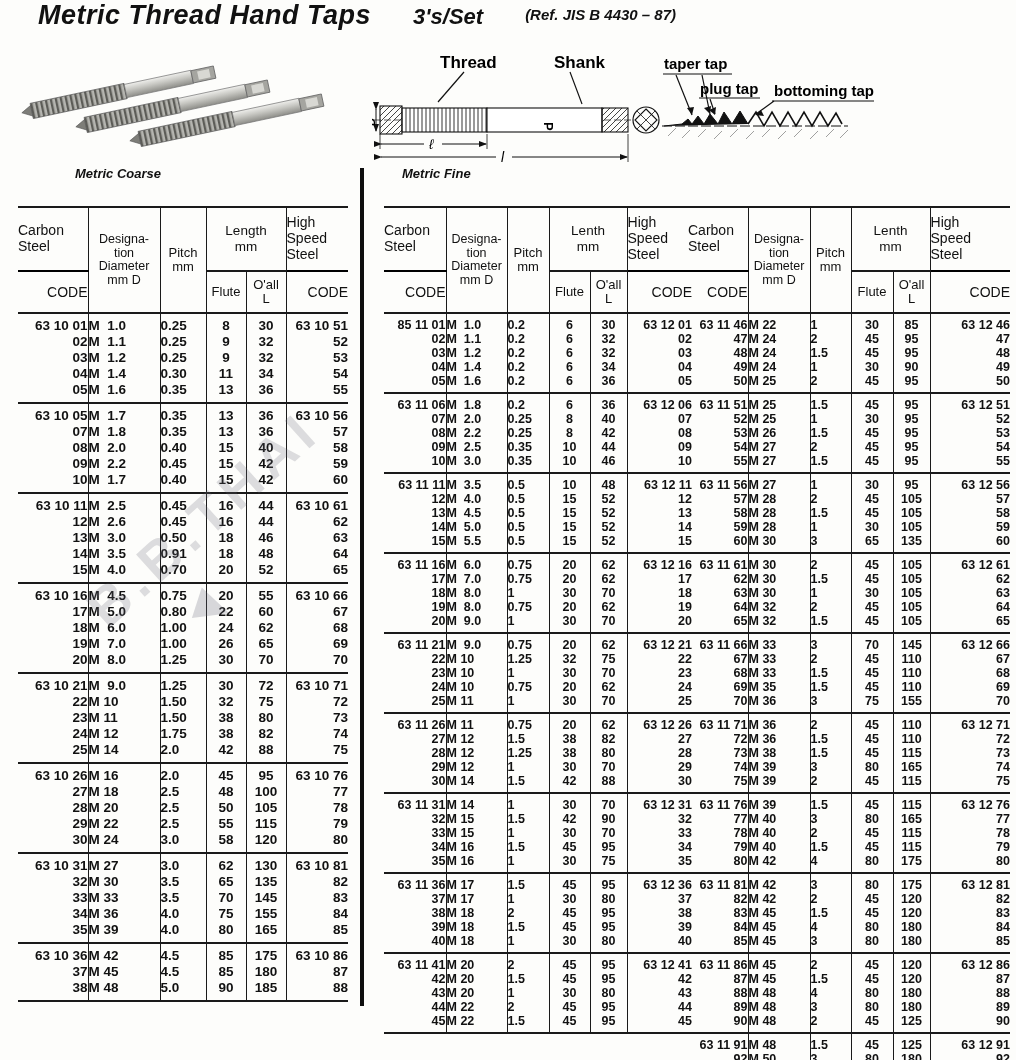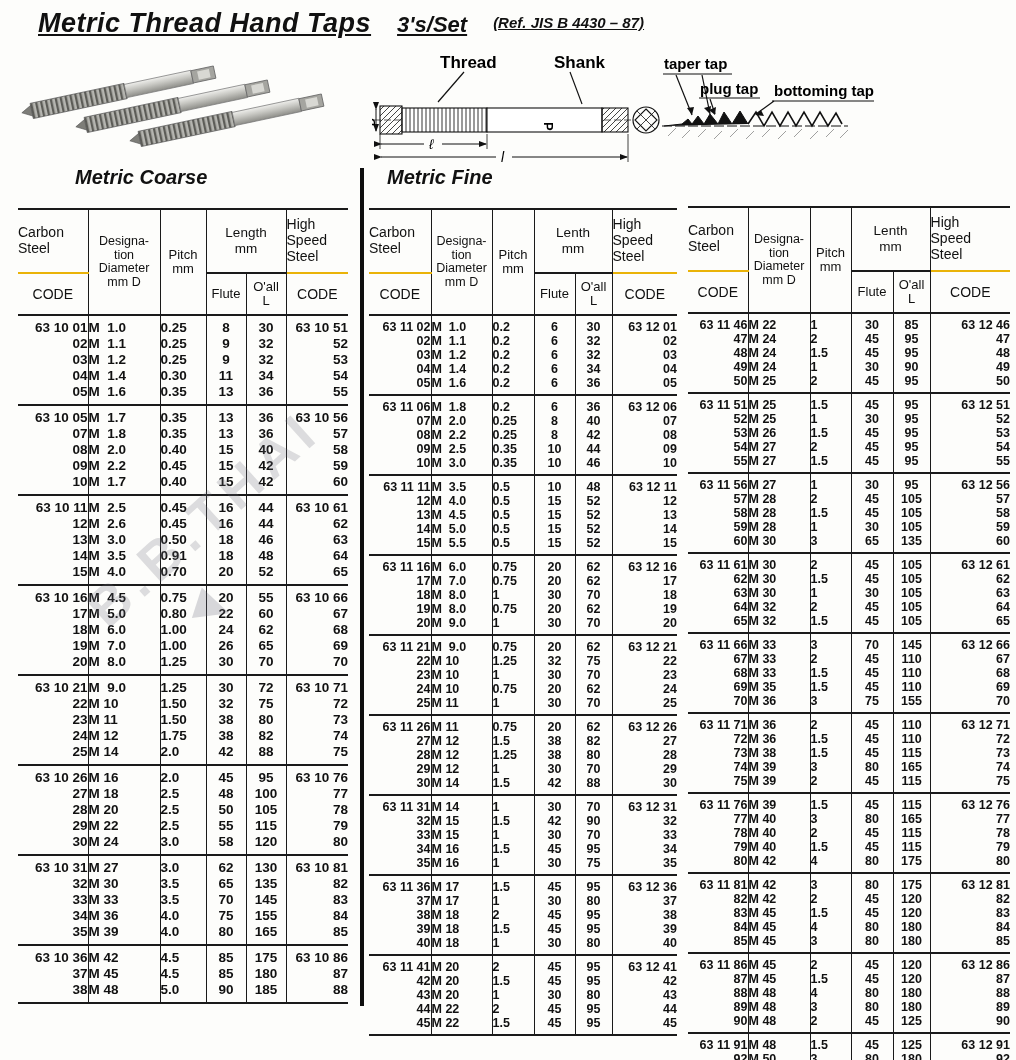--- a/index.html
+++ b/index.html
@@ -1,56 +1,56 @@
 <!DOCTYPE html>
 <html><head>
 <meta charset="utf-8">
 <style>
   html,body{margin:0;padding:0;}
   body{width:1016px;height:1060px;background:#fdfdfb;font-family:"Liberation Sans","DejaVu Sans",sans-serif;color:#111;overflow:hidden;}
   .page{position:relative;width:1016px;height:1060px;}
 
   
-  .titlebar{position:absolute;left:38px;top:8px;width:970px;display:flex;align-items:baseline;gap:26px;white-space:nowrap;text-decoration:underline;}
+  .titlebar{position:absolute;left:38px;top:0;width:970px;display:flex;align-items:baseline;gap:42px;white-space:nowrap;}
   .t-main{font-size:27px;font-weight:700;font-style:italic;letter-spacing:.5px;}
   .t-set{font-size:22px;font-weight:700;font-style:italic;}
   .t-mat{font-size:19px;font-weight:700;font-style:italic;}
   .t-ref{font-size:15px;font-weight:700;font-style:italic;position:relative;top:-4px;}
 
   
   .g-photo{position:absolute;left:16px;top:46px;width:336px;height:118px;}
   .g-diagram{position:absolute;left:372px;top:52px;width:292px;height:112px;}
   .g-types{position:absolute;left:652px;top:52px;width:360px;height:108px;}
   svg text{font-family:"Liberation Sans","DejaVu Sans",sans-serif;}
 
   
   .vdivider{position:absolute;left:360px;top:168px;width:4px;height:838px;background:#0e0e0e;}
 
   
   .tblock{position:absolute;}
   #mount-metric-coarse{left:18px;top:166px;width:330px;}
-  #mount-metric-fine{left:369px;top:166px;width:308px;}
+  #mount-metric-fine{left:384px;top:166px;width:308px;}
   #mount-metric-fine-2{left:688px;top:206px;width:322px;}
-  .tbl-title{font-size:20px;font-weight:700;font-style:italic;margin:0 0 19px 0;}
+  .tbl-title{font-size:13px;font-weight:700;font-style:italic;margin:0 0 25px 0;}
   #mount-metric-coarse .tbl-title{margin-left:57px;}
   #mount-metric-fine .tbl-title{margin-left:18px;}
 
   table.spec{border-collapse:collapse;table-layout:fixed;width:100%;border-top:2px solid #1a1a1a;border-bottom:2px solid #1a1a1a;}
   .spec th,.spec td{border-left:1.5px solid #1a1a1a;padding:0;vertical-align:middle;overflow:hidden;}
   .spec th:first-child,.spec td:first-child{border-left:none;}
 
   
   .spec thead th{font-weight:400;}
   .h1{height:62px;}
   .h2{height:40px;}
-  .hc,.hh{font-weight:700;font-size:14px;text-align:left;padding-left:9px;white-space:pre-line;line-height:1.12;border-bottom:2px solid #eab308;}
+  .hc,.hh{font-weight:700;font-size:14px;text-align:left;padding-left:9px;white-space:pre-line;line-height:1.12;border-bottom:2px solid #000000;}
   .hd{font-size:12.5px;text-align:center;white-space:pre-line;line-height:1.08;}
   .hp{font-size:13px;text-align:center;white-space:pre-line;line-height:1.1;}
   .hl{font-size:13.5px;text-align:center;white-space:pre-line;line-height:1.15;border-bottom:2px solid #1a1a1a;}
-  .hcode{font-size:14px;text-align:center;padding-left:9px;margin-left:36px;}
+  .hcode{font-size:14px;text-align:right;padding-left:9px;margin-left:36px;}
   .hflute,.hoall{font-size:13px;text-align:center;white-space:pre-line;line-height:1.05;}
 
   
   .spec td{font-weight:700;}
   .t-left td{font-size:13.5px;height:16px;line-height:16px;}
   .t-mid td{font-size:12.5px;height:14px;line-height:14px;}
   .c-code{text-align:right;padding-right:7px;white-space:pre;}
   .c-des{text-align:left;padding-left:13px;white-space:pre;}
   .c-pitch{text-align:left;padding-left:11px;}
   .c-flute,.c-oall{text-align:center;}
@@ -566,21 +566,21 @@
           <tr>
             <th class="hcode h2">CODE</th>
             <th class="hflute h2">Flute</th>
             <th class="hoall h2">O'all
 L</th>
             <th class="hcode h2">CODE</th>
           </tr>
         </thead>
         <tbody>
           <tr class="gfirst">
-            <td class="c-code">63 11 02</td>
+            <td class="c-code">85 11 01</td>
             <td class="c-des">M  1.0</td>
             <td class="c-pitch">0.2</td>
             <td class="c-flute">6</td>
             <td class="c-oall">30</td>
             <td class="c-code">63 12 01</td>
           </tr>
           <tr>
             <td class="c-code">02</td>
             <td class="c-des">M  1.1</td>
             <td class="c-pitch">0.2</td>

